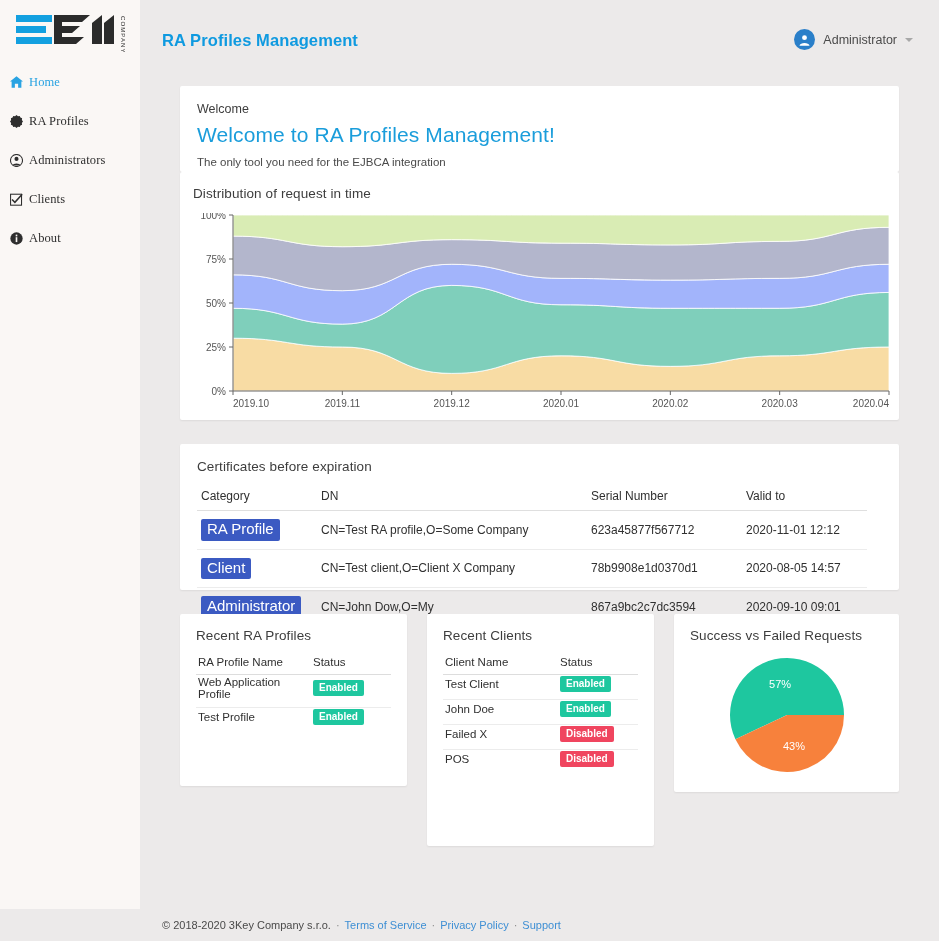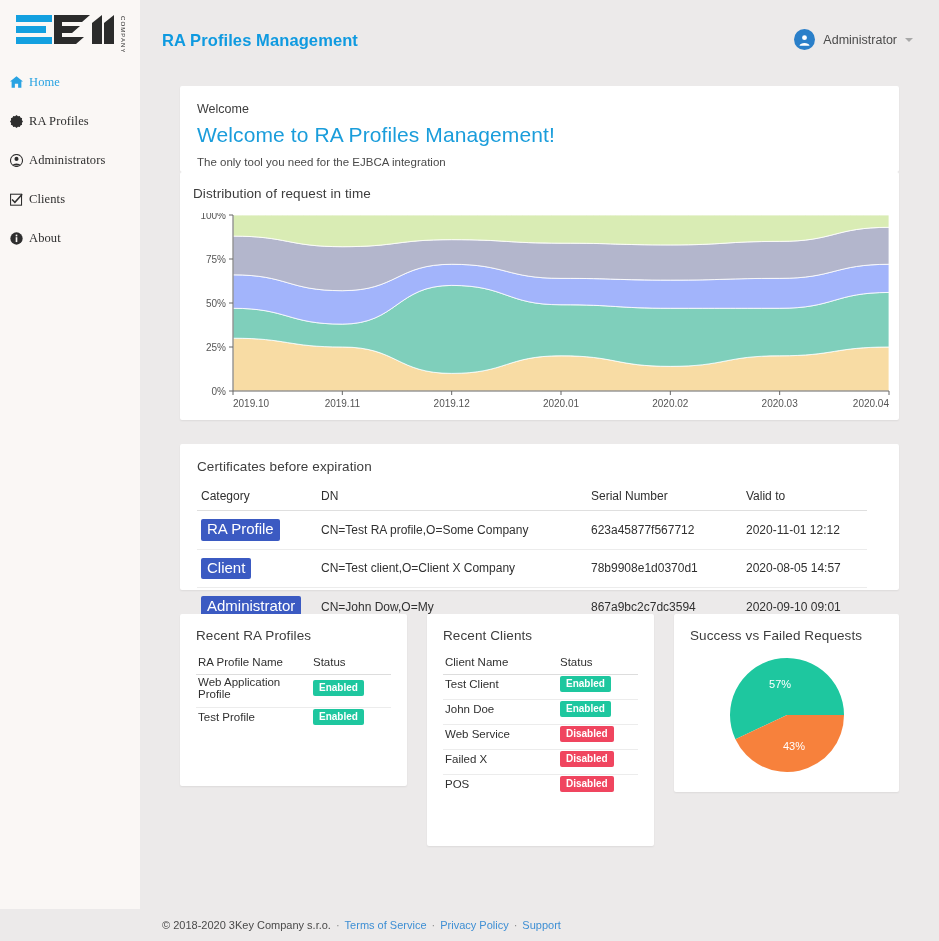--- a/index.html
+++ b/index.html
@@ -394,24 +394,20 @@
         <tbody>
           <tr>
             <td>Test Client</td>
             <td><span class="badge enabled">Enabled</span></td>
           </tr>
           <tr>
             <td>John Doe</td>
             <td><span class="badge enabled">Enabled</span></td>
           </tr>
           <tr>
-            <td>Web Service</td>
-            <td><span class="badge disabled">Disabled</span></td>
-          </tr>
-          <tr>
             <td>Failed X</td>
             <td><span class="badge disabled">Disabled</span></td>
           </tr>
           <tr>
             <td>POS</td>
             <td><span class="badge disabled">Disabled</span></td>
           </tr>
         </tbody>
       </table>
     </div>

